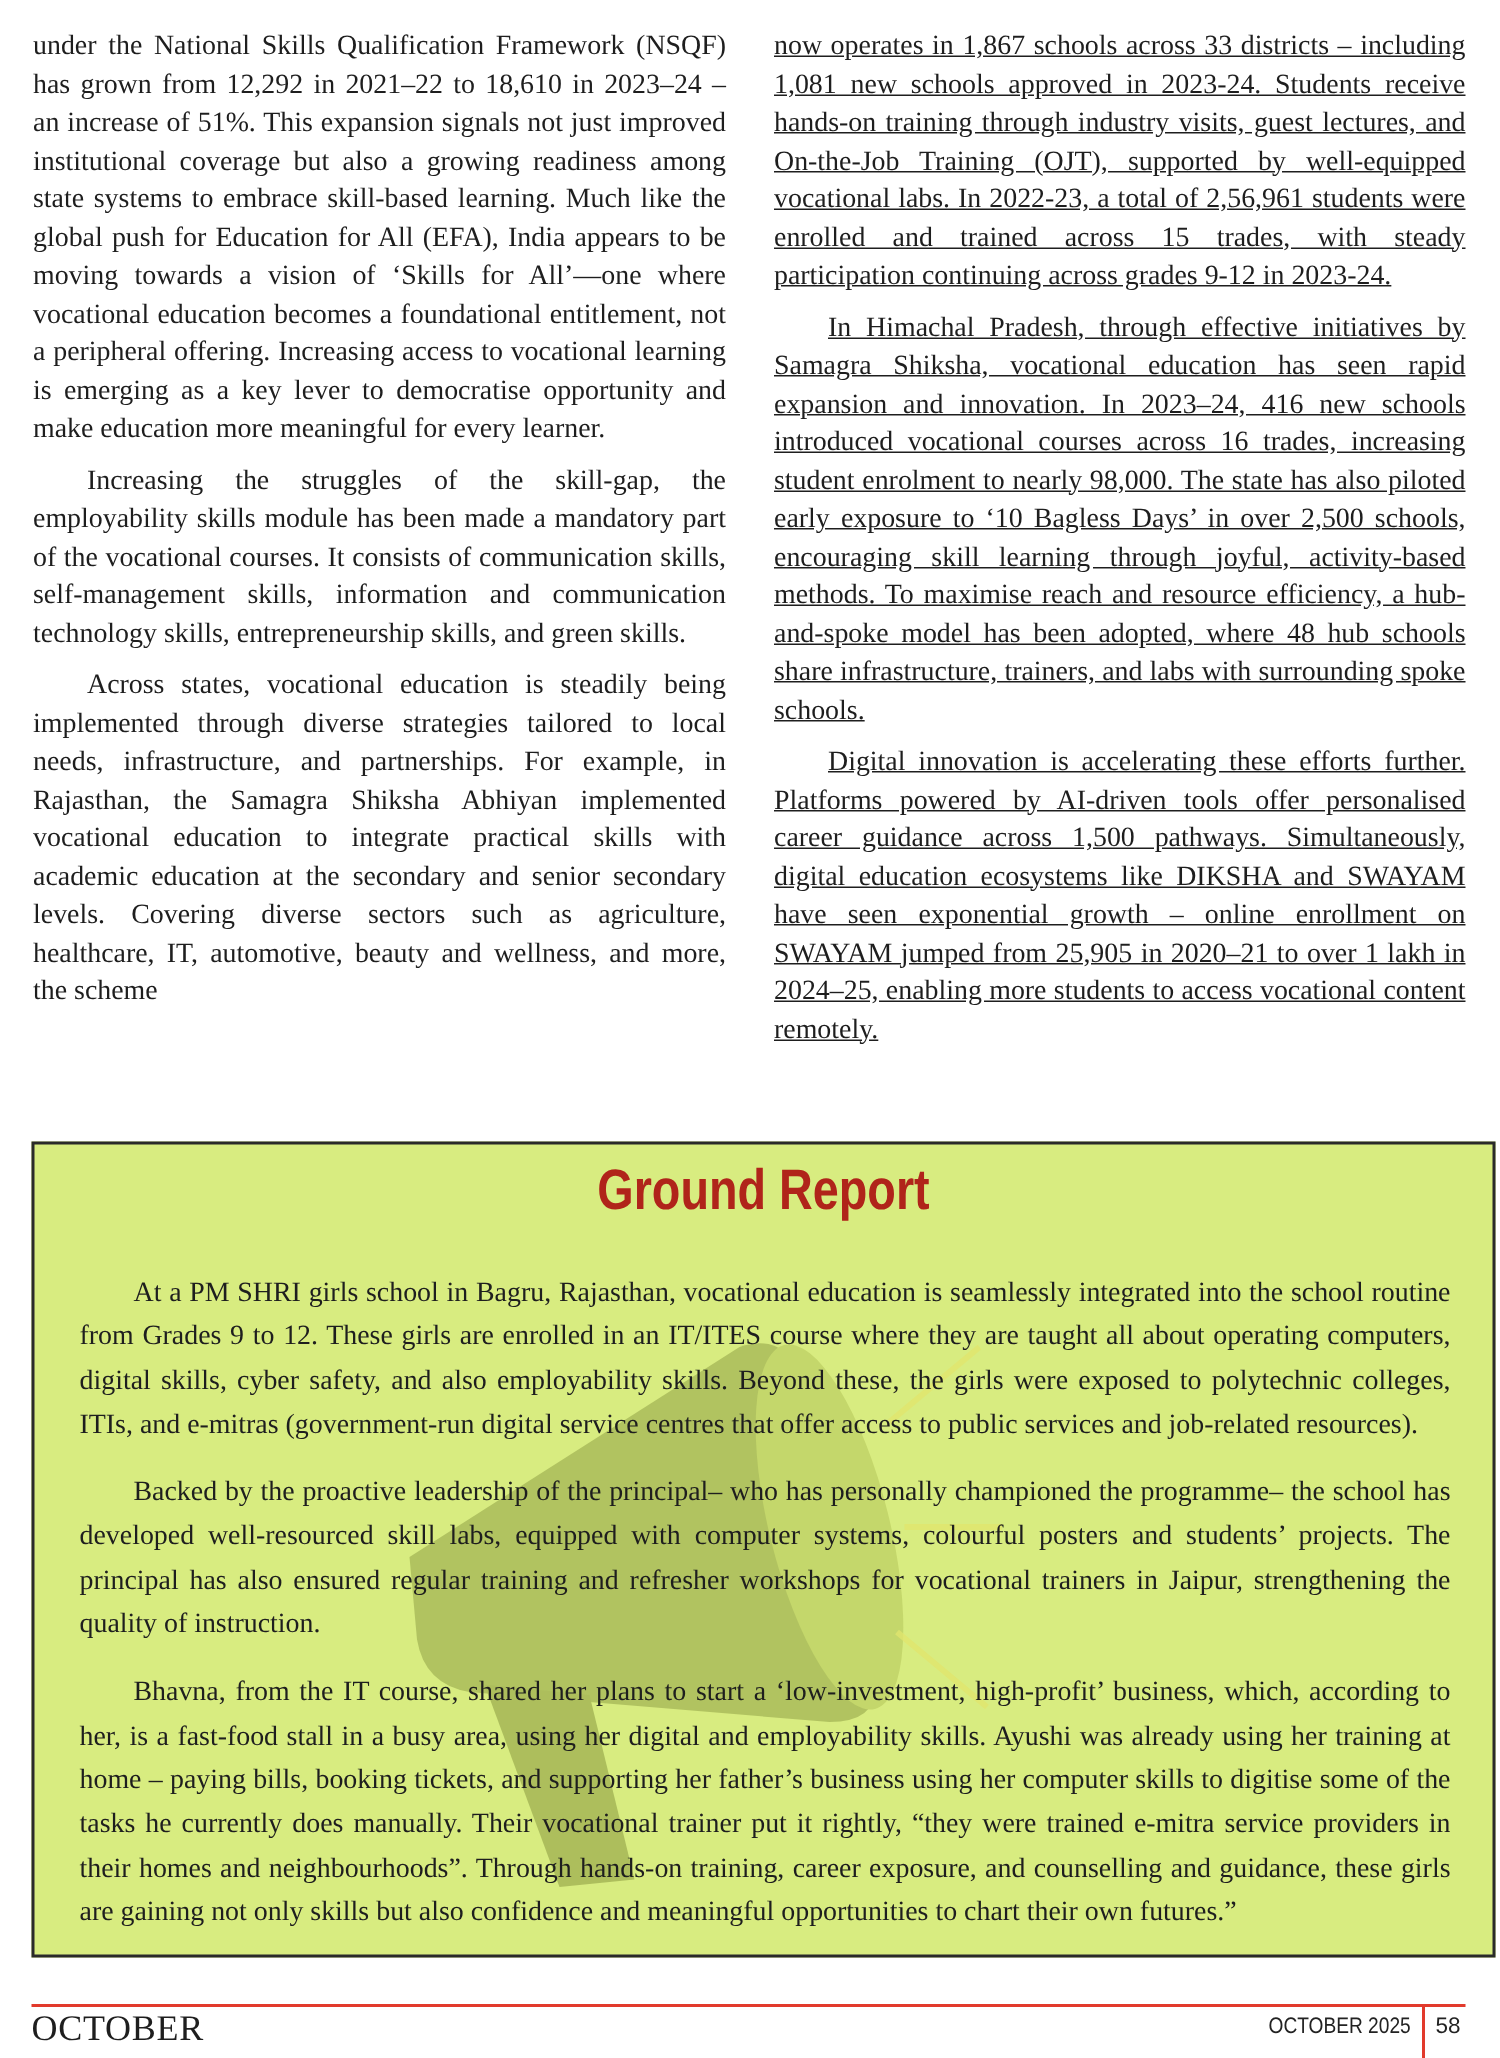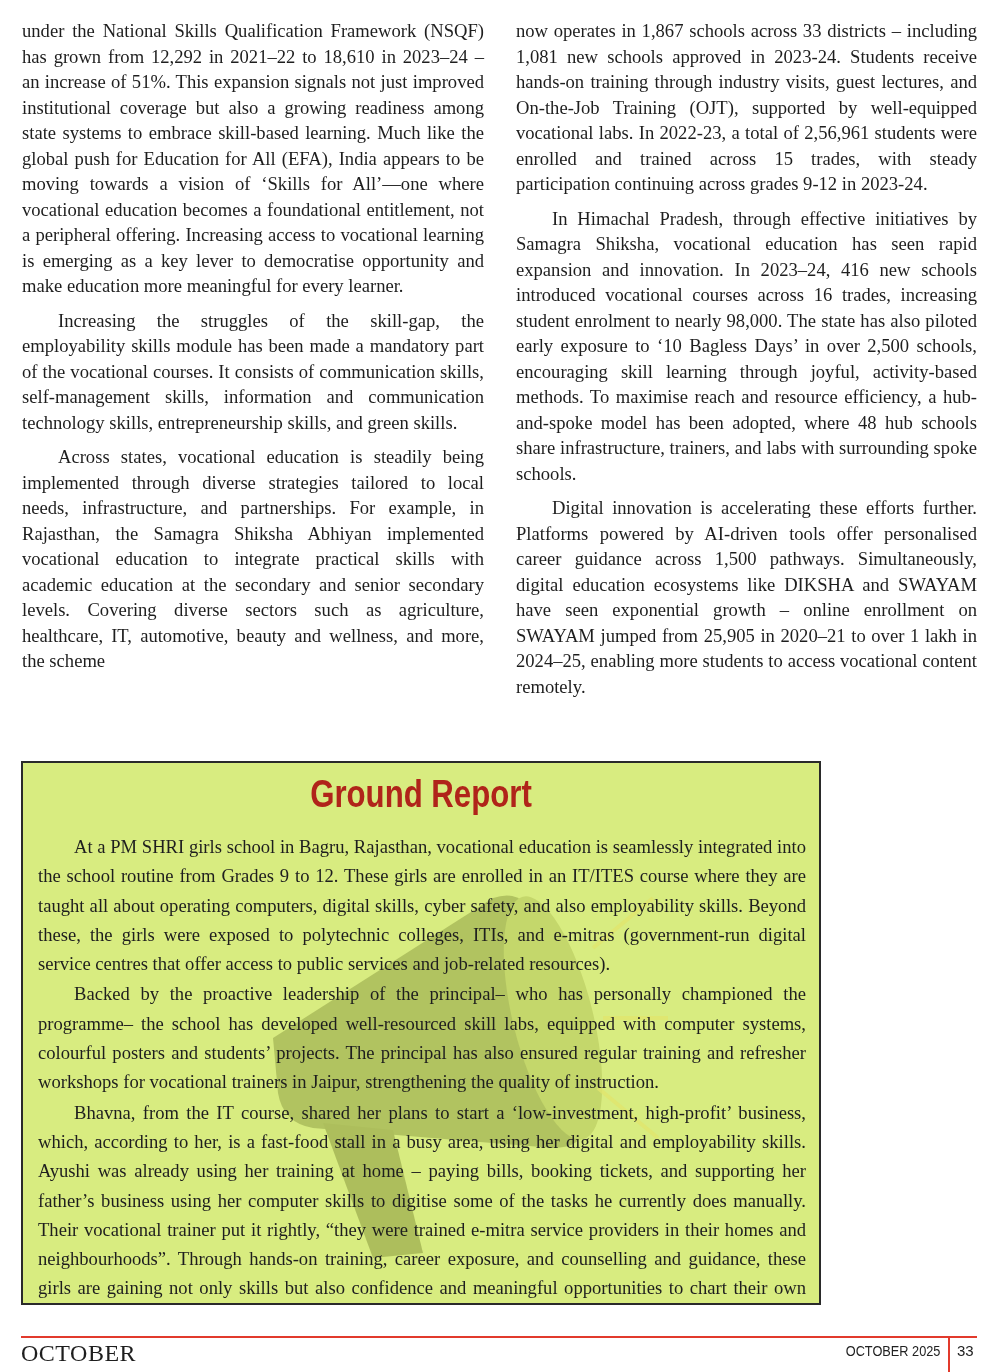--- a/index.html
+++ b/index.html
@@ -1,31 +1,31 @@
 <!DOCTYPE html>
 <html><head>
 <meta charset="utf-8">
 <style>
   html, body { margin: 0; padding: 0; background: #ffffff; }
   body { width: 1000px; height: 1372px; position: relative; overflow: hidden;
          font-family: "Liberation Serif", "DejaVu Serif", serif; color: #1e1e1e; }
   .col { position: absolute; top: 18px; width: 462px; font-size: 18.6px; line-height: 25.5px;
          text-align: justify; }
   .col.left { left: 22px; }
-  .col.right { left: 516px; width: 461px; }
+  .col.right { left: 516px; width: 461px; text-decoration: underline; }
   .col p { margin: 0 0 9px 0; text-indent: 36px; }
   .col p.first { text-indent: 0; }
-  .box { position: absolute; left: 21px; top: 761px; width: 800px; height: 544px;
+  .box { position: absolute; left: 21px; top: 761px; width: 976px; height: 544px;
          background: #d8ec80; border: 2px solid #2a2a2a; box-sizing: border-box; overflow: hidden; }
   .box .mega { position: absolute; left: 230px; top: 95px; width: 420px; height: 420px; opacity: 0.55; pointer-events: none; }
   .box h2 { margin: 0; position: absolute; top: 10px; left: 0; right: 0; text-align: center;
             font-family: "Liberation Sans", "DejaVu Sans", sans-serif; font-weight: bold; font-size: 38px;
             color: #b0241a; transform: scaleX(0.82); letter-spacing: 0px; }
   .box .body { position: absolute; top: 68px; left: 14px; right: 12px; font-size: 18.6px; line-height: 29.3px; text-align: justify; }
-  .box .body p { margin: 1px; text-indent: 36px; }
+  .box .body p { margin: 16px; text-indent: 36px; }
   .footer-line { position: absolute; left: 21px; top: 1336px; width: 956px; height: 2px; background: #e23a2c; }
   .footer-left { position: absolute; left: 21px; top: 1340px; font-size: 24px; letter-spacing: 0.5px; color: #1e1e1e; }
   .footer-right { position: absolute; right: 60px; top: 1342px; font-family: "Liberation Sans", "DejaVu Sans", sans-serif;
                   font-size: 15px; color: #222; transform: scaleX(0.85); transform-origin: right; }
   .footer-sep { position: absolute; left: 948px; top: 1336px; width: 2px; height: 36px; background: #e23a2c; }
   .footer-page { position: absolute; left: 957px; top: 1342px; font-family: "Liberation Sans", "DejaVu Sans", sans-serif;
                  font-size: 15px; color: #222; }
 </style>
 </head>
 <body>
@@ -60,13 +60,13 @@
     <p>At a PM SHRI girls school in Bagru, Rajasthan, vocational education is seamlessly integrated into the school routine from Grades 9 to 12. These girls are enrolled in an IT/ITES course where they are taught all about operating computers, digital skills, cyber safety, and also employability skills. Beyond these, the girls were exposed to polytechnic colleges, ITIs, and e-mitras (government-run digital service centres that offer access to public services and job-related resources).</p>
     <p>Backed by the proactive leadership of the principal– who has personally championed the programme– the school has developed well-resourced skill labs, equipped with computer systems, colourful posters and students’ projects. The principal has also ensured regular training and refresher workshops for vocational trainers in Jaipur, strengthening the quality of instruction.</p>
     <p>Bhavna, from the IT course, shared her plans to start a ‘low-investment, high-profit’ business, which, according to her, is a fast-food stall in a busy area, using her digital and employability skills. Ayushi was already using her training at home – paying bills, booking tickets, and supporting her father’s business using her computer skills to digitise some of the tasks he currently does manually. Their vocational trainer put it rightly, “they were trained e-mitra service providers in their homes and neighbourhoods”. Through hands-on training, career exposure, and counselling and guidance, these girls are gaining not only skills but also confidence and meaningful opportunities to chart their own futures.”</p>
   </div>
 </div>
 
 <div class="footer-line"></div>
 <div class="footer-left">OCTOBER</div>
 <div class="footer-right">OCTOBER 2025</div>
 <div class="footer-sep"></div>
-<div class="footer-page">33</div>
+<div class="footer-page">58</div>
 
 </body></html>

